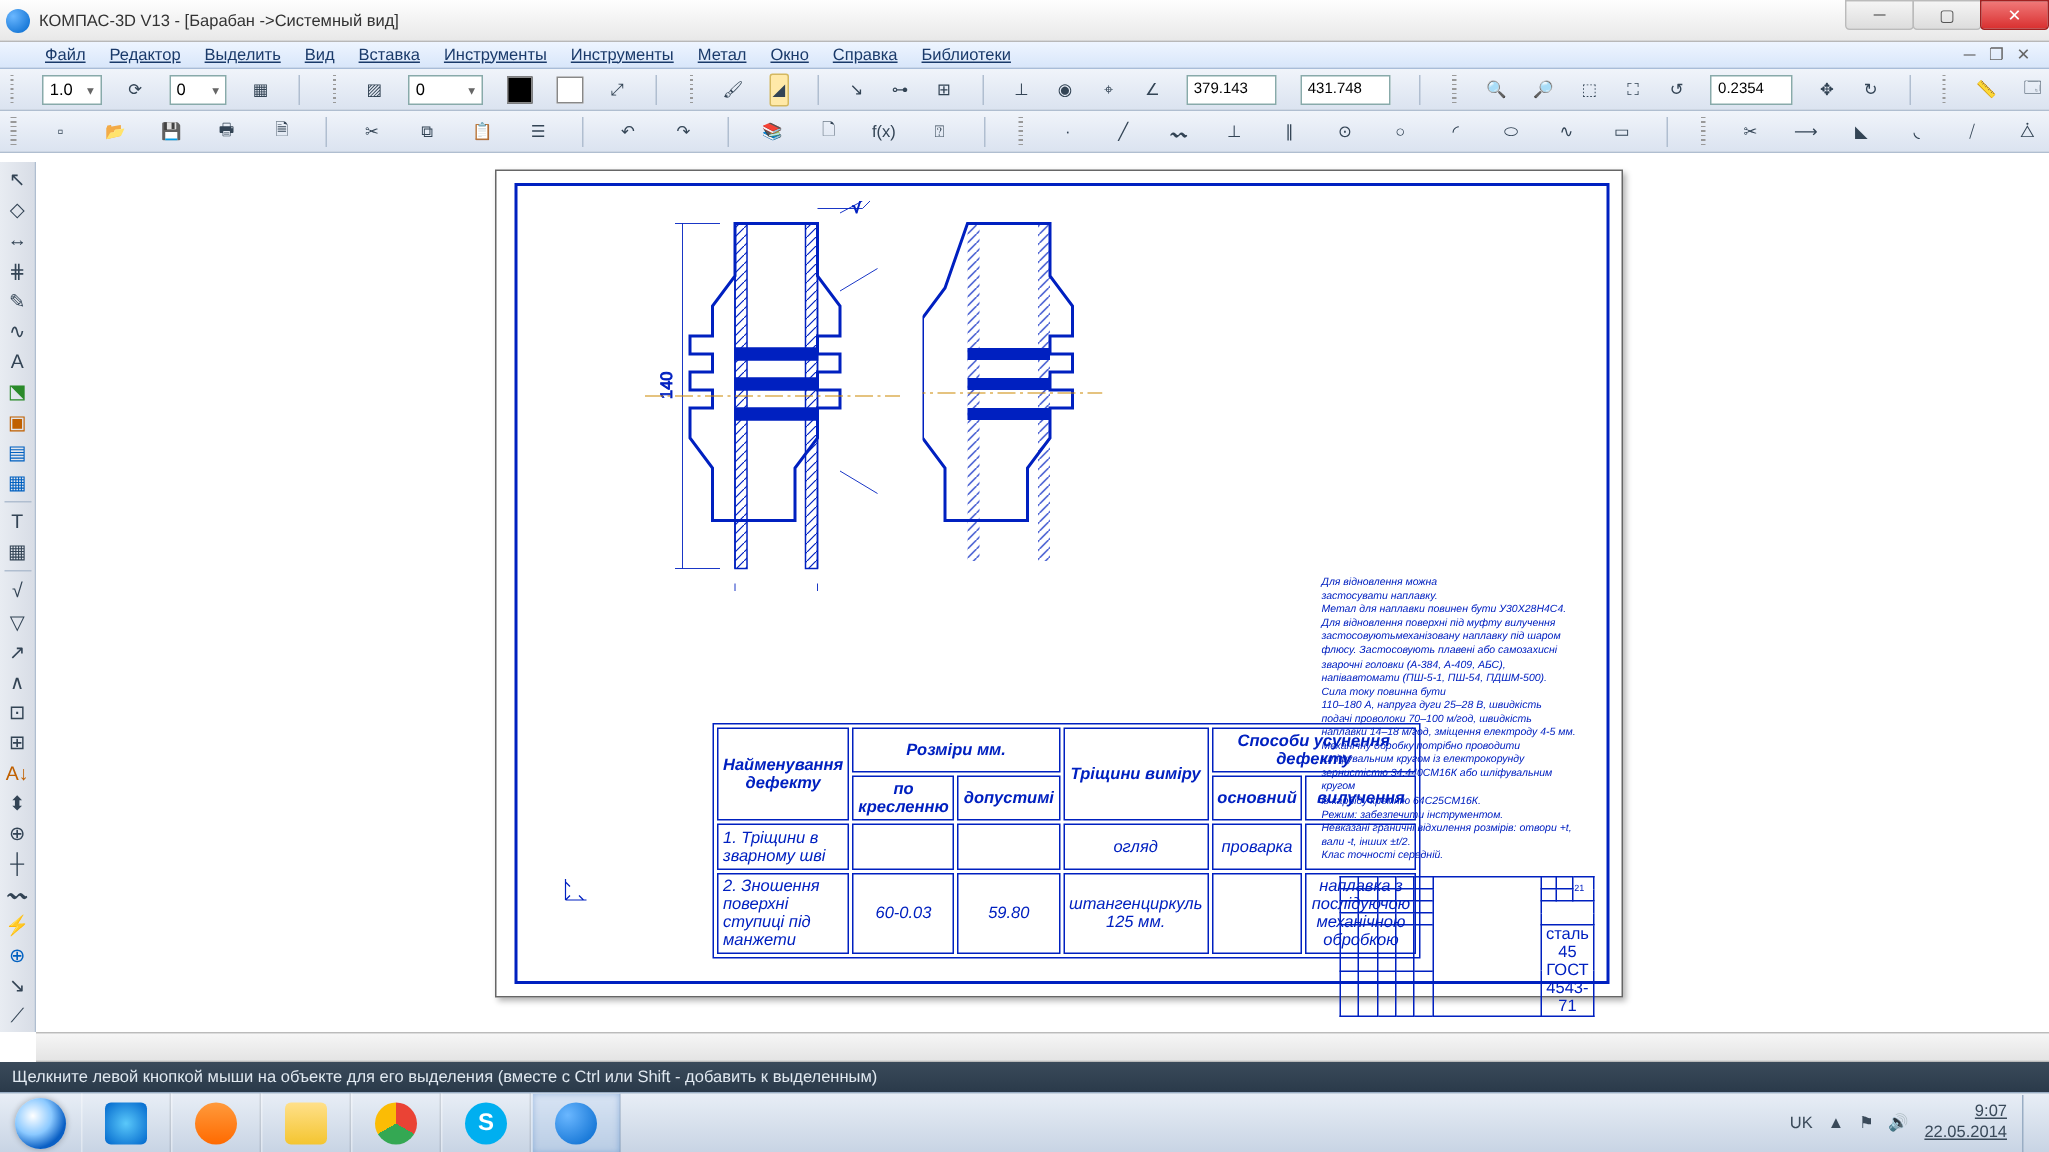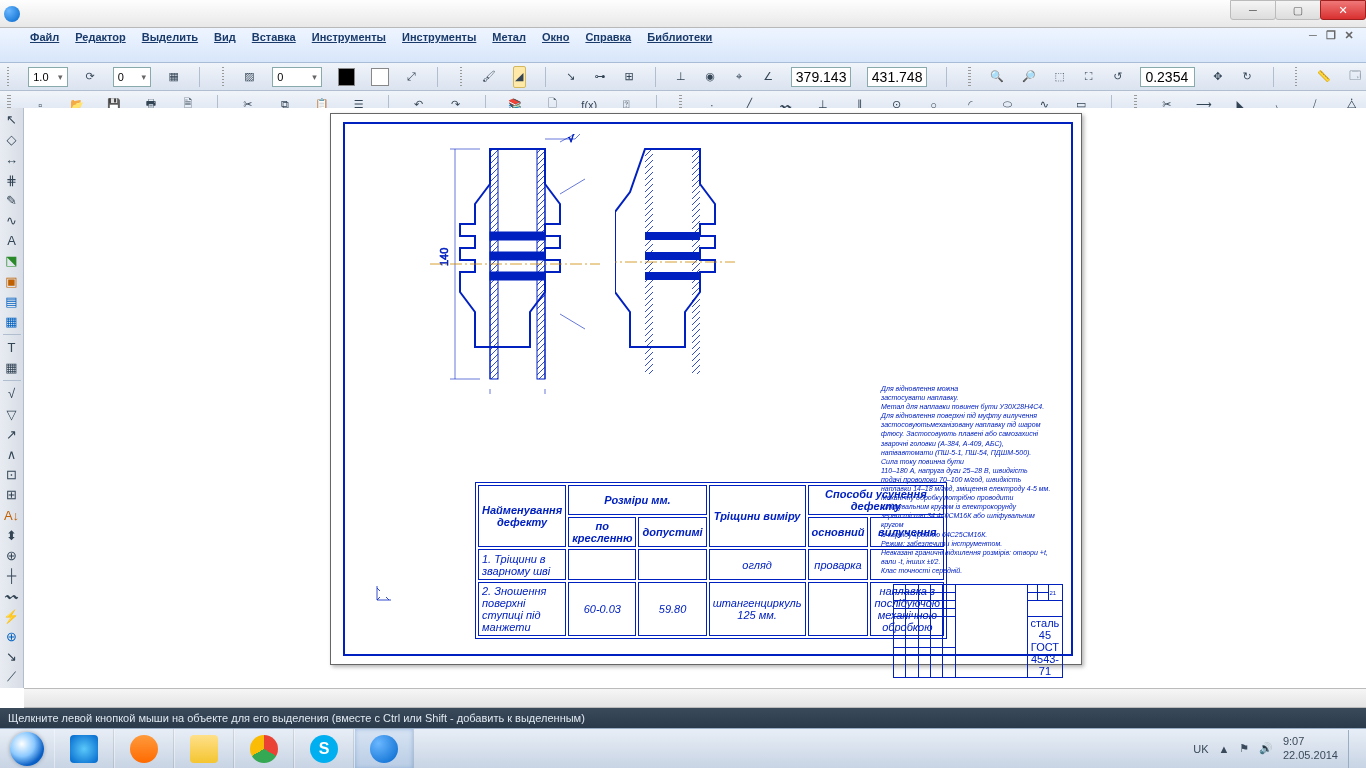--- a/index.html
+++ b/index.html
@@ -7,32 +7,32 @@
 
 
 .titlebar { height:28px; background:linear-gradient(#fefefe,#e8e8e8); border-bottom:1px solid #b8b8b8; display:flex; align-items:center; padding:0 4px; }
 .titlebar .app-icon { width:16px; height:16px; border-radius:50%; background:radial-gradient(circle at 30% 30%,#6ab7ff,#0066cc); margin-right:6px; }
 .titlebar .title { color:#333; flex:1; }
 .winbtns { position:absolute; right:0; top:0; display:flex; }
 .winbtn { width:46px; height:20px; display:flex; align-items:center; justify-content:center; color:#555; border:1px solid #bbb; background:linear-gradient(#f5f5f5,#ddd); border-radius:0 0 3px 3px; margin-left:-1px; }
 .winbtn.close { background:linear-gradient(#f07878,#d93030); color:#fff; border-color:#a02020; }
 
 
-.menubar { height:35px; background:linear-gradient(#eef5ff,#d8e6fa); border-bottom:1px solid #a8bcd8; display:flex; align-items:flex-start; padding:0 4px;font-weight:bold; }
+.menubar { height:18px; background:linear-gradient(#eef5ff,#d8e6fa); border-bottom:1px solid #a8bcd8; display:flex; align-items:center; padding:0 4px; }
 .menuitem { padding:3px 8px; color:#1a3a6a; cursor:pointer; }
 .menuitem .u { text-decoration:underline; }
 .mdi-btns { margin-left:auto; display:flex; gap:4px; padding-right:6px; }
 .mdi-btn { width:14px; height:14px; color:#666; display:flex; align-items:center; justify-content:center; }
 
 
 .toolbar { height:28px; background:linear-gradient(#f0f4fa,#dbe3f0); border-bottom:1px solid #b0bed0; display:flex; align-items:center; padding:0 4px; gap:16px; }
 .tb-grip { width:4px; height:20px; background:repeating-linear-gradient(#999 0 1px,transparent 1px 3px); margin:0 3px; }
 .tb-btn { width:22px; height:22px; display:flex; align-items:center; justify-content:center; border:1px solid transparent; border-radius:2px; color:#345; }
 .tb-sep { width:1px; height:20px; background:#b0bed0; margin:0 3px; }
-.tb-input { height:20px; border:1px solid #8aa; background:#fff; padding:0 4px; font-size:14px; width:50px; }
+.tb-input { height:20px; border:1px solid #8aa; background:#fff; padding:0 4px; font-size:10px; width:50px; }
 .tb-combo { height:20px; border:1px solid #8aa; background:#fff; padding:0 18px 0 4px; font-size:11px; position:relative; width:50px; display:flex; align-items:center; }
 .tb-combo::after { content:"▾"; position:absolute; right:4px; color:#666; font-size:9px; }
 .tb-swatch { width:30px; height:18px; border:1px solid #888; display:inline-block; }
 .tb-swatch.black { background:#000; }
 .tb-swatch.white { background:#fff; }
 .tb-btn.active { background:#ffe9a8; border-color:#d4b860; }
 
 
 .vtoolbar { position:absolute; left:0; top:108px; width:24px; background:linear-gradient(90deg,#e8ecf2,#d8dde6); border-right:1px solid #b0bed0; display:flex; flex-direction:column; align-items:center; padding:2px 0; gap:1px; bottom:48px; }
 .vtb-btn { width:20px; height:20px; display:flex; align-items:center; justify-content:center; color:#345; font-size:13px; }
@@ -67,35 +67,36 @@
 .statusbar { position:absolute; left:0; right:0; bottom:0; height:28px; background:linear-gradient(#3a4a5a,#2a3a4a); color:#e0e8f0; display:flex; align-items:center; padding:0 8px; font-size:12px; }
 
 
 .taskbar { position:absolute; left:0; right:0; bottom:0; height:40px; background:linear-gradient(#e8eef6,#c8d4e4); border-top:1px solid #99adc4; display:flex; align-items:center; }
 .taskbar .start { width:54px; height:40px; display:flex; align-items:center; justify-content:center; }
 .taskbar .start .orb { width:34px; height:34px; border-radius:50%; background:radial-gradient(circle at 35% 35%,#fff,#8bc9ff 40%,#0a5fc4 70%); box-shadow:0 0 4px rgba(0,0,0,0.3); position:relative; }
 .task-item { width:60px; height:40px; display:flex; align-items:center; justify-content:center; border-left:1px solid rgba(255,255,255,0.4); border-right:1px solid rgba(0,0,0,0.1); }
 .task-item.active { background:linear-gradient(#d8e4f4,#b8cce4); box-shadow:inset 0 0 4px rgba(0,80,180,0.3); }
 .task-item .ico { width:28px; height:28px; border-radius:4px; }
 .tray { margin-left:auto; display:flex; align-items:center; gap:10px; padding:0 10px; color:#3a4a5a; font-size:11px; }
-.tray .clock { text-align:left; line-height:1.2; }
+.tray .clock { text-align:right; line-height:1.2;text-decoration:underline; }
 
 
 .statusbar { bottom:40px; height:20px; }
 .panel-strip { bottom:60px; }
 .canvas-wrap { bottom:80px; }
 .vtoolbar { bottom:80px; }
 
 .orig-marker { position:absolute; left:30px; bottom:50px; font-size:9px; color:#0020c0; }
 </style>
 </head>
 <body>
 
 <div class="titlebar">
   <div class="app-icon"></div>
+  <div class="title">КОМПАС-3D V13 - [Барабан -&gt;Системный вид]</div>
   <div class="winbtns">
     <div class="winbtn">─</div>
     <div class="winbtn">▢</div>
     <div class="winbtn close">✕</div>
   </div>
 </div>
 
 <div class="menubar">
   <div class="app-icon" style="width:14px;height:14px;margin-right:4px"></div>
   <div class="menuitem"><span class="u">Файл</span></div>

